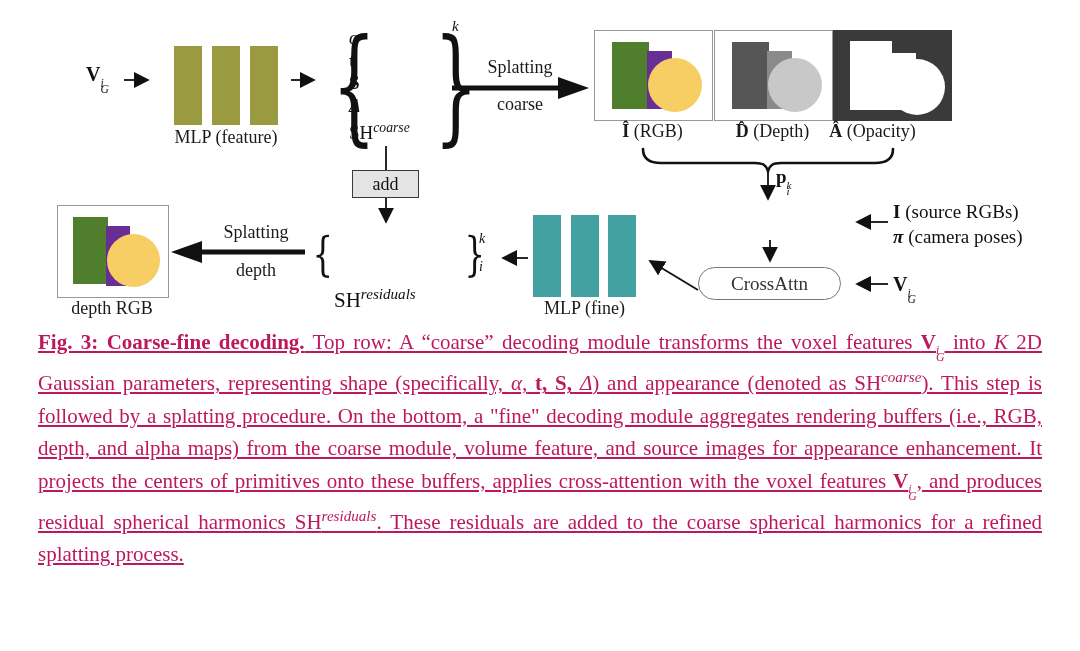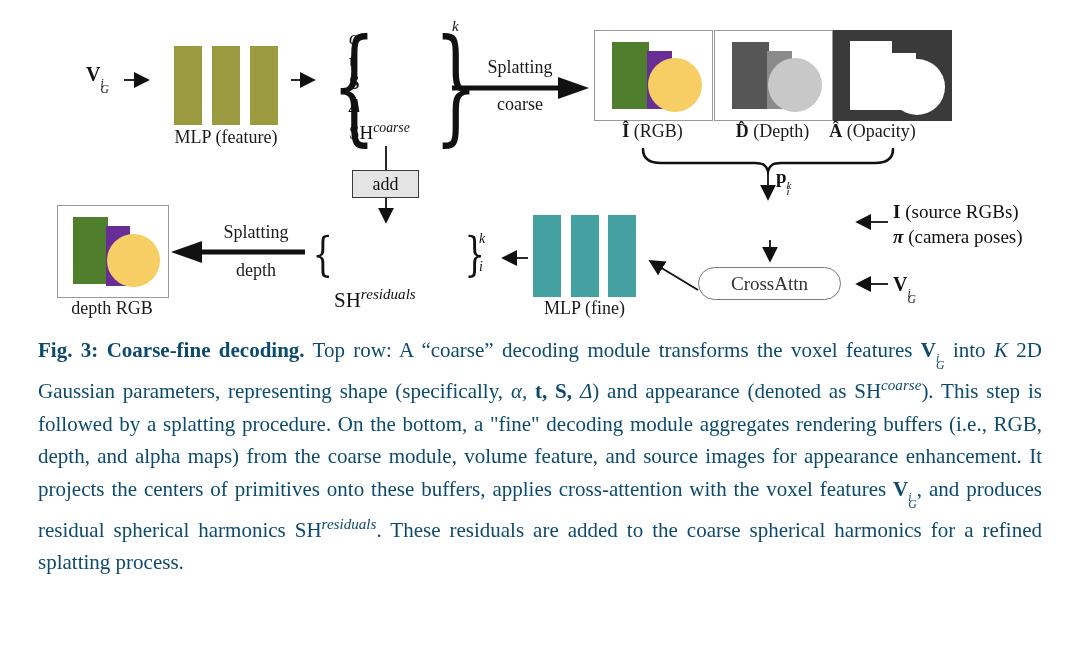--- a/index.html
+++ b/index.html
@@ -41,22 +41,22 @@
   .scriptlbl{position:absolute;font-size:15px;font-style:italic;}
 
   .box{position:absolute;display:flex;align-items:center;justify-content:center;
        font-size:19px;background:#e4e4e4;border:1.6px solid #3a3a3a;box-sizing:border-box;}
   .roundbox{position:absolute;display:flex;align-items:center;justify-content:center;
        font-size:19px;background:#fff;border:1.5px solid #777;border-radius:19px;
        box-sizing:border-box;color:#333;}
 
   .srcblock{position:absolute;font-size:19px;line-height:25px;white-space:nowrap;}
 
-  .caption{position:absolute;left:38px;top:334px;width:1004px;font-size:21px;
-           line-height:32.4px;text-align:justify;color:#0c4a6e;}
+  .caption{position:absolute;left:38px;top:326px;width:1004px;font-size:21px;
+           line-height:32.4px;text-align:justify;color:#be185d;text-decoration:underline;}
   .caption .bold{font-weight:bold;}
   .cap-mss{display:inline-flex;flex-direction:column;align-items:flex-start;
        font-size:0.56em;line-height:0.6em;vertical-align:-0.45em;font-style:italic;}
 </style>
 </head>
 <body>
 
 <div class="page">
   <div class="diagram">
 

